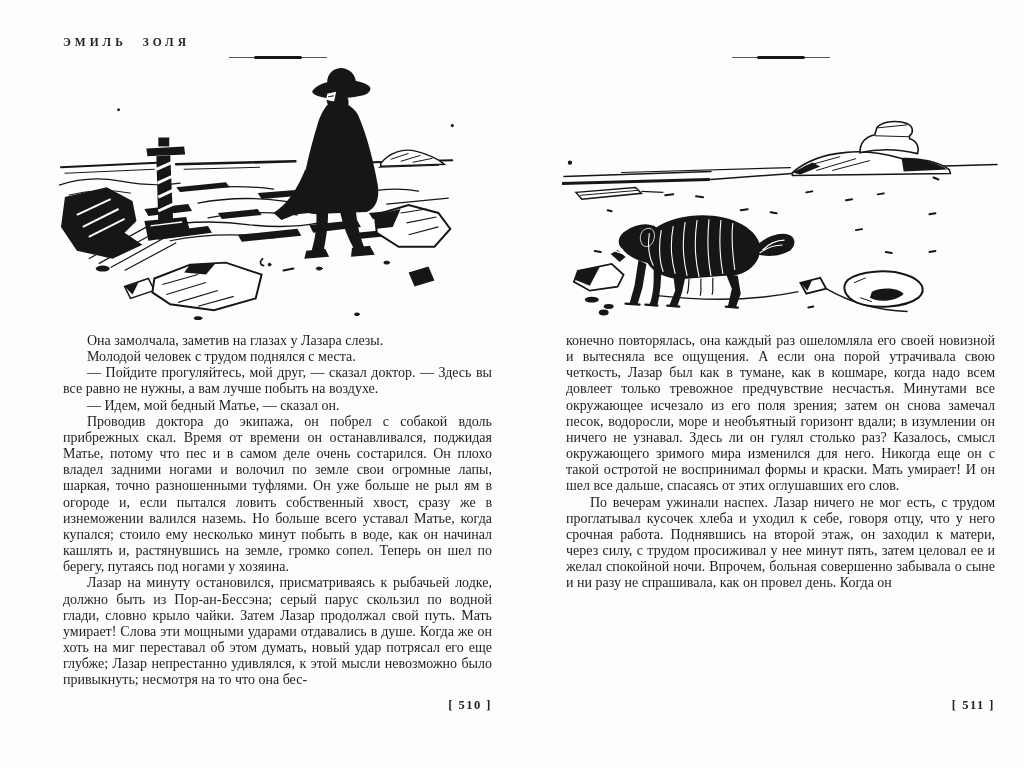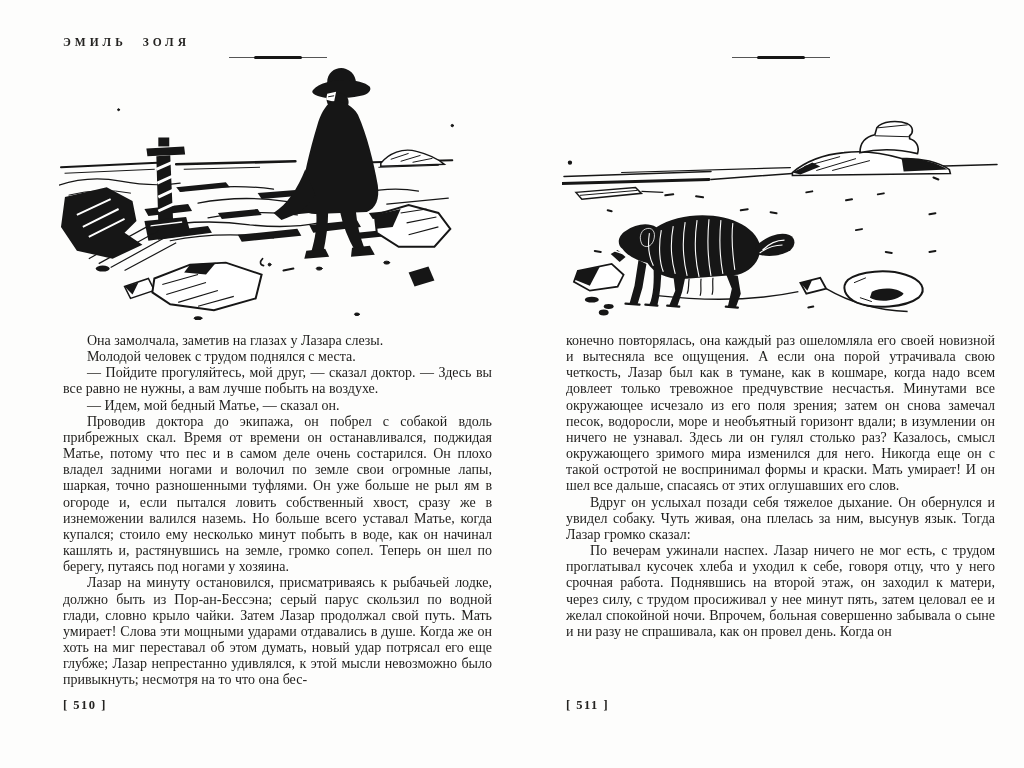--- a/index.html
+++ b/index.html
@@ -32,21 +32,21 @@
   .bodytext{
     position:absolute;left:0;top:333px;width:429px;
     font-size:14px;line-height:16.15px;
     text-align:justify;color:#1e1d1b;
   }
   .bodytext p{margin:0;padding:0;}
   .bodytext p.indent{text-indent:24px;}
 
   .folio{
     position:absolute;top:698px;left:0;right:0;
-    text-align:left;font-size:12.5px;font-weight:bold;
+    text-align:right;font-size:12.5px;font-weight:bold;
     letter-spacing:1.5px;color:#242321;
   }
 </style>
 </head>
 <body>
 
 <div class="spread">
 
   <section class="page page-left">
     <div class="running-head">ЭМИЛЬ ЗОЛЯ</div>
@@ -249,19 +249,18 @@
         <path d="M33,151 L39,152"></path>
         <path d="M46,110 L50,111"></path>
         <path d="M248,208 L253,207"></path>
         <ellipse cx="42" cy="213" rx="4" ry="2"></ellipse>
         <circle cx="8" cy="62" r="1.2"></circle>
       </g>
     </svg>
 
     <div class="bodytext">
         <p class="">конечно повторялась, она каждый раз ошеломляла его своей новизной и вытесняла все ощущения. А если она порой утрачивала свою четкость, Лазар был как в тумане, как в кошмаре, когда надо всем довлеет только тревожное предчувствие несчастья. Минутами все окружающее исчезало из его поля зрения; затем он снова замечал песок, водоросли, море и необъятный горизонт вдали; в изумлении он ничего не узнавал. Здесь ли он гулял столько раз? Казалось, смысл окружающего зримого мира изменился для него. Никогда еще он с такой остротой не воспринимал формы и краски. Мать умирает! И он шел все дальше, спасаясь от этих оглушавших его слов.</p>
-        <p class="indent">Вдруг он услыхал позади себя тяжелое дыхание. Он обернулся и увидел собаку. Чуть живая, она плелась за ним, высунув язык. Тогда Лазар громко сказал:</p>
         <p class="indent">По вечерам ужинали наспех. Лазар ничего не мог есть, с трудом проглатывал кусочек хлеба и уходил к себе, говоря отцу, что у него срочная работа. Поднявшись на второй этаж, он заходил к матери, через силу, с трудом просиживал у нее минут пять, затем целовал ее и желал спокойной ночи. Впрочем, больная совершенно забывала о сыне и ни разу не спрашивала, как он провел день. Когда он</p>
       </div>
     <div class="folio">[ 511 ]</div>
   </section>
 
 </div>
 
 </body></html>

